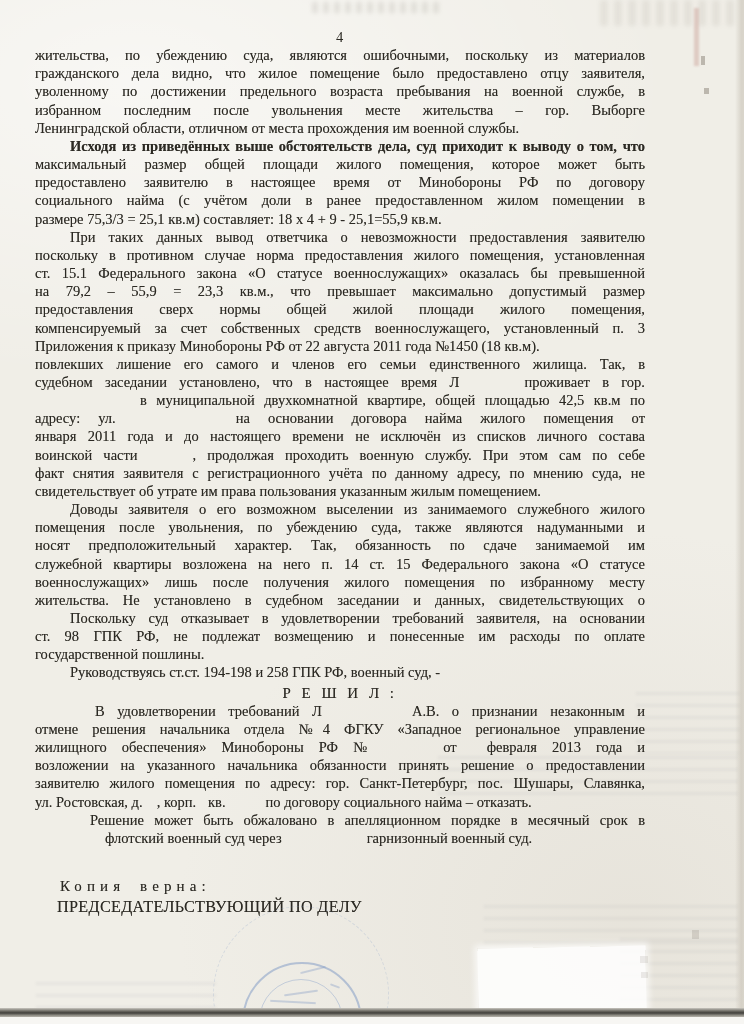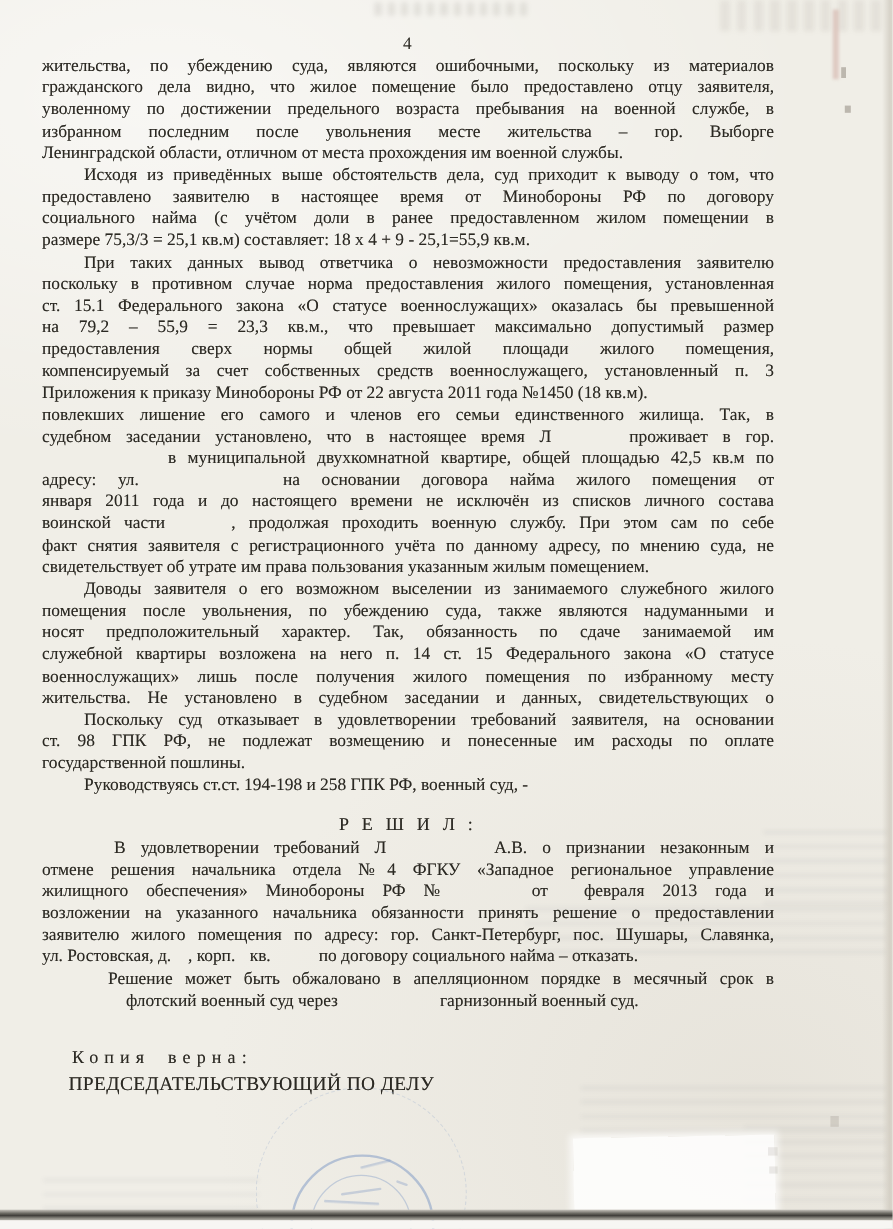--- a/index.html
+++ b/index.html
@@ -120,21 +120,22 @@
     <div class="pagenum">4</div>
     <div>
         <div class="para">
           <div class="line">жительства, по убеждению суда, являются ошибочными, поскольку из материалов</div>
           <div class="line">гражданского дела видно, что жилое помещение было предоставлено отцу заявителя,</div>
           <div class="line">уволенному по достижении предельного возраста пребывания на военной службе, в</div>
           <div class="line">избранном последним после увольнения месте жительства – гор. Выборге</div>
           <div class="line last">Ленинградской области, отличном от места прохождения им военной службы.</div>
         </div>
         <div class="para">
-          <div class="line" style="padding-left: 35px;">Исходя из приведённых выше обстоятельств дела, суд приходит к выводу о том, что</div>
+          <div class="line" style="padding-left: 35px; font-weight: bold;">Исходя из приведённых выше обстоятельств дела, суд приходит к выводу о том, что</div>
+          <div class="line">максимальный размер общей площади жилого помещения, которое может быть</div>
           <div class="line">предоставлено заявителю в настоящее время от Минобороны РФ по договору</div>
           <div class="line">социального найма (с учётом доли в ранее предоставленном жилом помещении в</div>
           <div class="line last">размере 75,3/3 = 25,1 кв.м) составляет: 18 х 4 + 9 - 25,1=55,9 кв.м.</div>
         </div>
         <div class="para">
           <div class="line" style="padding-left: 35px;">При таких данных вывод ответчика о невозможности предоставления заявителю</div>
           <div class="line">поскольку в противном случае норма предоставления жилого помещения, установленная</div>
           <div class="line">ст. 15.1 Федерального закона «О статусе военнослужащих» оказалась бы превышенной</div>
           <div class="line">на 79,2 – 55,9 = 23,3 кв.м., что превышает максимально допустимый размер</div>
           <div class="line">предоставления сверх нормы общей жилой площади жилого помещения,</div>
@@ -160,21 +161,21 @@
           <div class="line">жительства. Не установлено в судебном заседании и данных, свидетельствующих о</div>
         </div>
         <div class="para">
           <div class="line" style="padding-left: 35px;">Поскольку суд отказывает в удовлетворении требований заявителя, на основании</div>
           <div class="line">ст. 98 ГПК РФ, не подлежат возмещению и понесенные им расходы по оплате</div>
           <div class="line last">государственной пошлины.</div>
         </div>
         <div class="para">
           <div class="line last" style="padding-left: 35px;">Руководствуясь ст.ст. 194-198 и 258 ГПК РФ, военный суд, -</div>
         </div>
-        <div class="para center" style="margin-top: 16px;">
+        <div class="para center" style="margin-top: 2px;">
           <div class="line last">Р Е Ш И Л :</div>
         </div>
         <div class="para">
           <div class="line" style="padding-left: 60px;">В удовлетворении требований Л<span class="gap" style="width: 90px;"></span>А.В. о признании незаконным и</div>
           <div class="line">отмене решения начальника отдела №4 ФГКУ «Западное региональное управление</div>
           <div class="line">жилищного обеспечения» Минобороны РФ №<span class="gap" style="width: 65px;"></span>от<span class="gap" style="width: 30px;"></span>февраля 2013 года и</div>
           <div class="line">возложении на указанного начальника обязанности принять решение о предоставлении</div>
           <div class="line">заявителю жилого помещения по адресу: гор. Санкт-Петербург, пос. Шушары, Славянка,</div>
           <div class="line last">ул. Ростовская, д.<span class="gap" style="width: 14px;"></span>, корп.<span class="gap" style="width: 12px;"></span>кв.<span class="gap" style="width: 40px;"></span>по договору социального найма – отказать.</div>
         </div>

